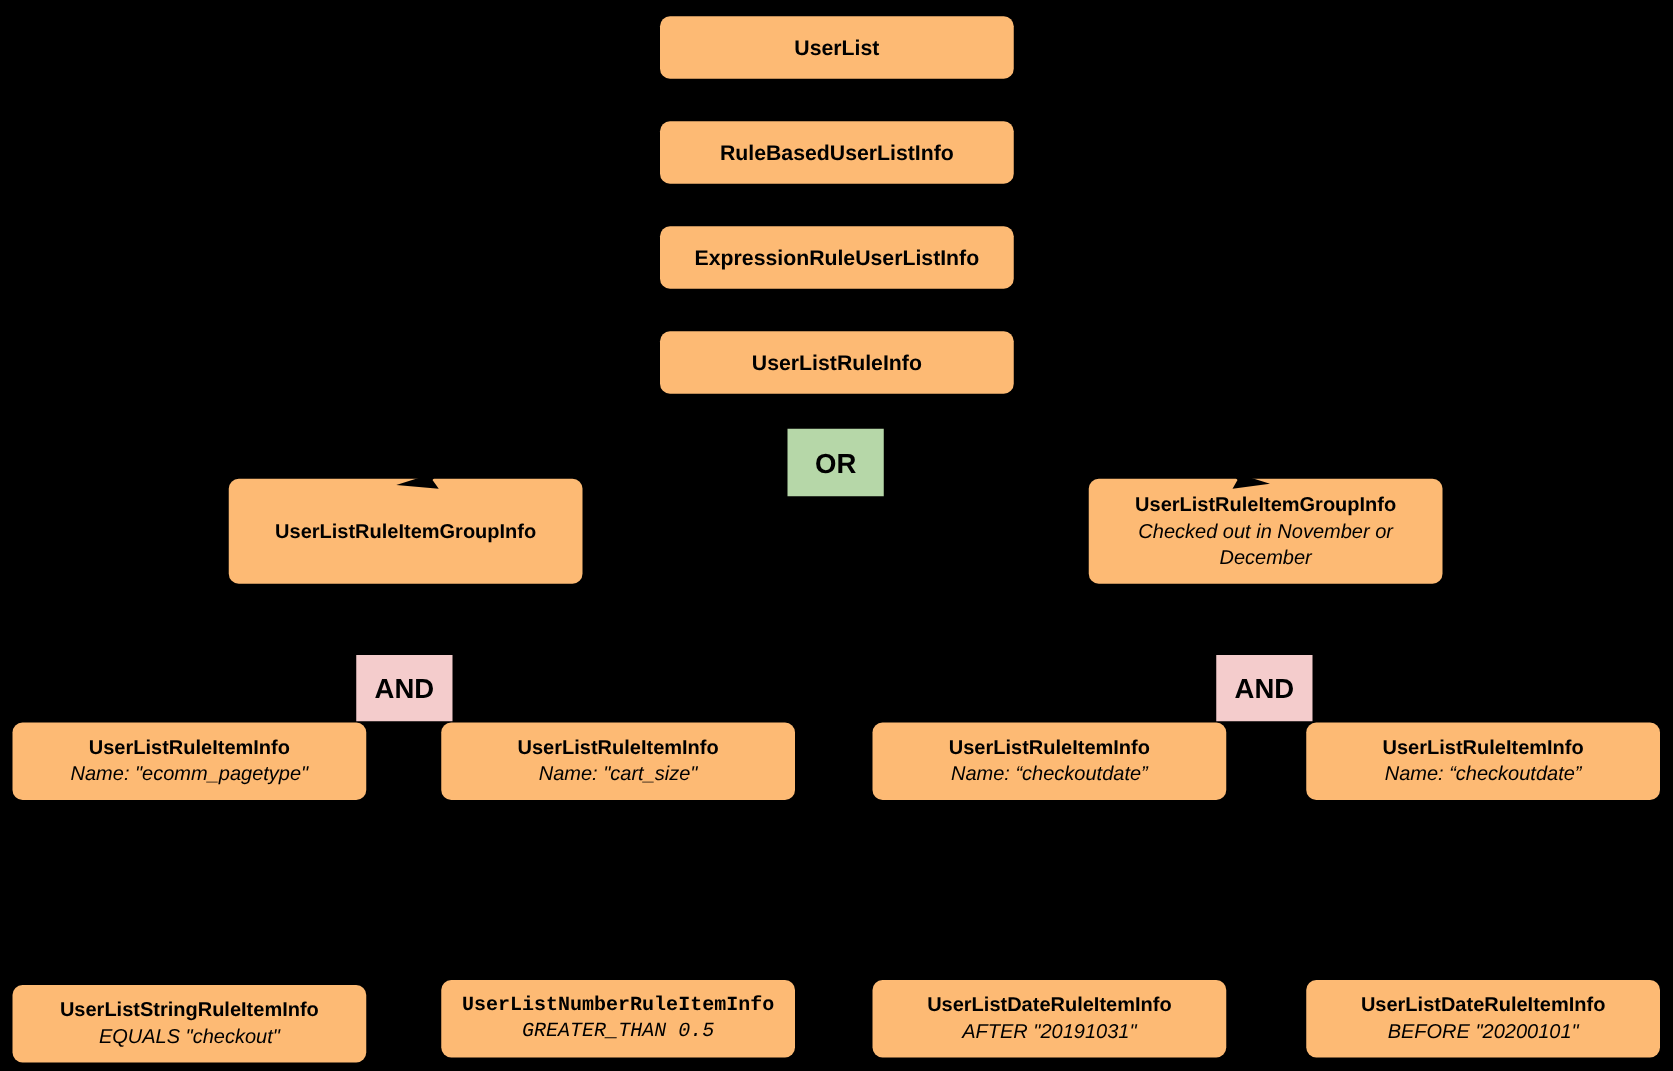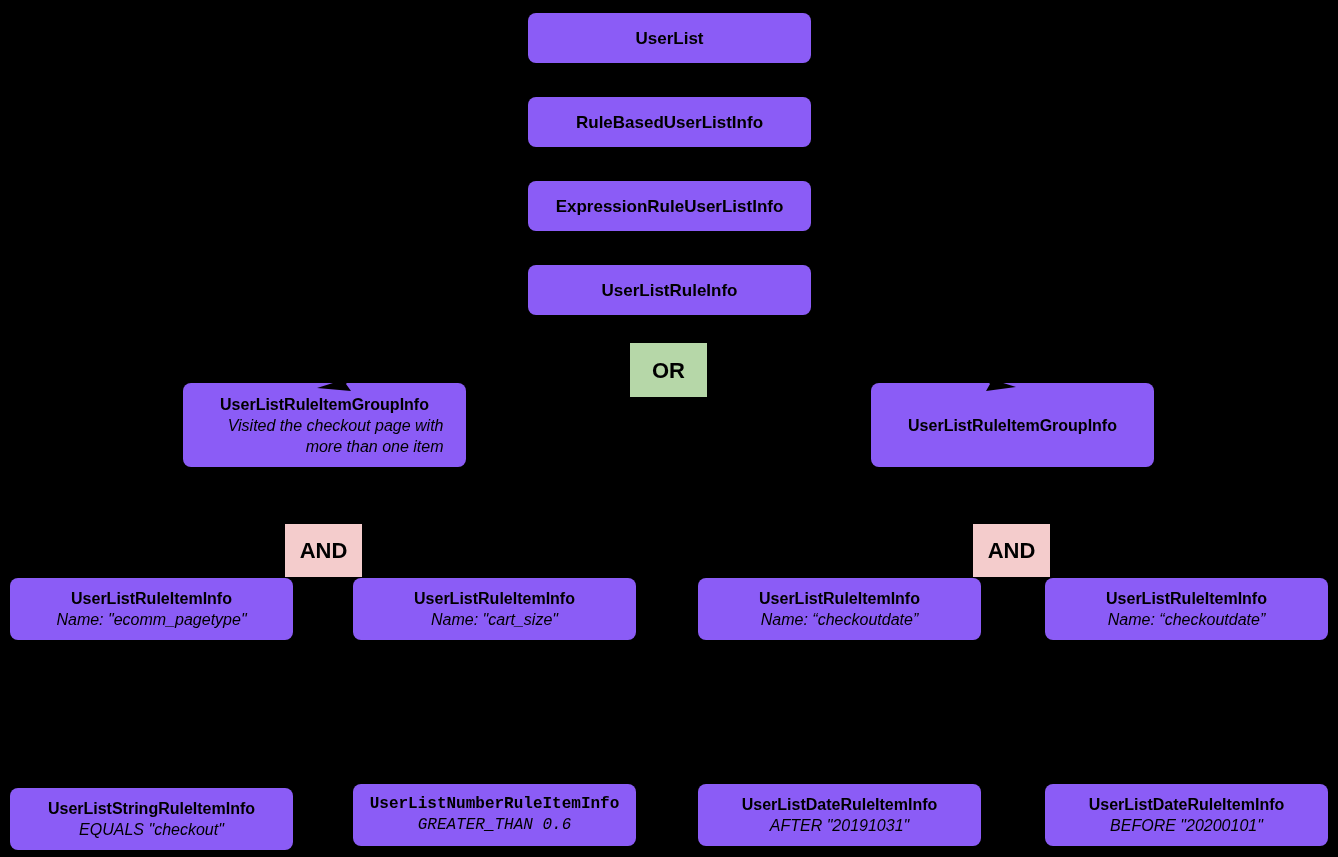--- a/index.html
+++ b/index.html
@@ -23,23 +23,22 @@
     position: absolute;
     z-index: 2;
     display: flex;
     flex-direction: column;
     align-items: center;
     justify-content: center;
     text-align: center;
     box-sizing: border-box;
   }
   .box {
-    background: #8b5cf6;
+    background: #fdba74;
     border-radius: 8px;
-    text-align: right;
   }
   .op {
     background: #b6d7a8;
   }
   .op.and { background: #f4cccc; margin-top: 12px; }
   .t {
     font-weight: bold;
     font-size: 16px;
     line-height: 21px;
     white-space: nowrap;
@@ -117,24 +116,24 @@
   </div>
   <div class="node op and" id="n-and-left">
     <span class="t">AND</span>
   </div>
   <div class="node op and" id="n-and-right">
     <span class="t">AND</span>
   </div>
 
   <div class="node box" id="n-group-left">
     <span class="t">UserListRuleItemGroupInfo</span>
-    <span class="s">Visited the checkout page with more than one item</span>
   </div>
   <div class="node box" id="n-group-right">
     <span class="t">UserListRuleItemGroupInfo</span>
+    <span class="s">Checked out in November or December</span>
   </div>
 
   <div class="node box" id="n-item1">
     <span class="t">UserListRuleItemInfo</span>
     <span class="s">Name: "ecomm_pagetype"</span>
   </div>
   <div class="node box" id="n-item2">
     <span class="t">UserListRuleItemInfo</span>
     <span class="s">Name: "cart_size"</span>
   </div>
@@ -146,21 +145,21 @@
     <span class="t">UserListRuleItemInfo</span>
     <span class="s">Name: “checkoutdate”</span>
   </div>
 
   <div class="node box" id="n-leaf1">
     <span class="t">UserListStringRuleItemInfo</span>
     <span class="s">EQUALS "checkout"</span>
   </div>
   <div class="node box" id="n-leaf2">
     <span class="t">UserListNumberRuleItemInfo</span>
-    <span class="s">GREATER_THAN 0.6</span>
+    <span class="s">GREATER_THAN 0.5</span>
   </div>
   <div class="node box" id="n-leaf3">
     <span class="t">UserListDateRuleItemInfo</span>
     <span class="s">AFTER "20191031"</span>
   </div>
   <div class="node box" id="n-leaf4">
     <span class="t">UserListDateRuleItemInfo</span>
     <span class="s">BEFORE "20200101"</span>
   </div>
 

